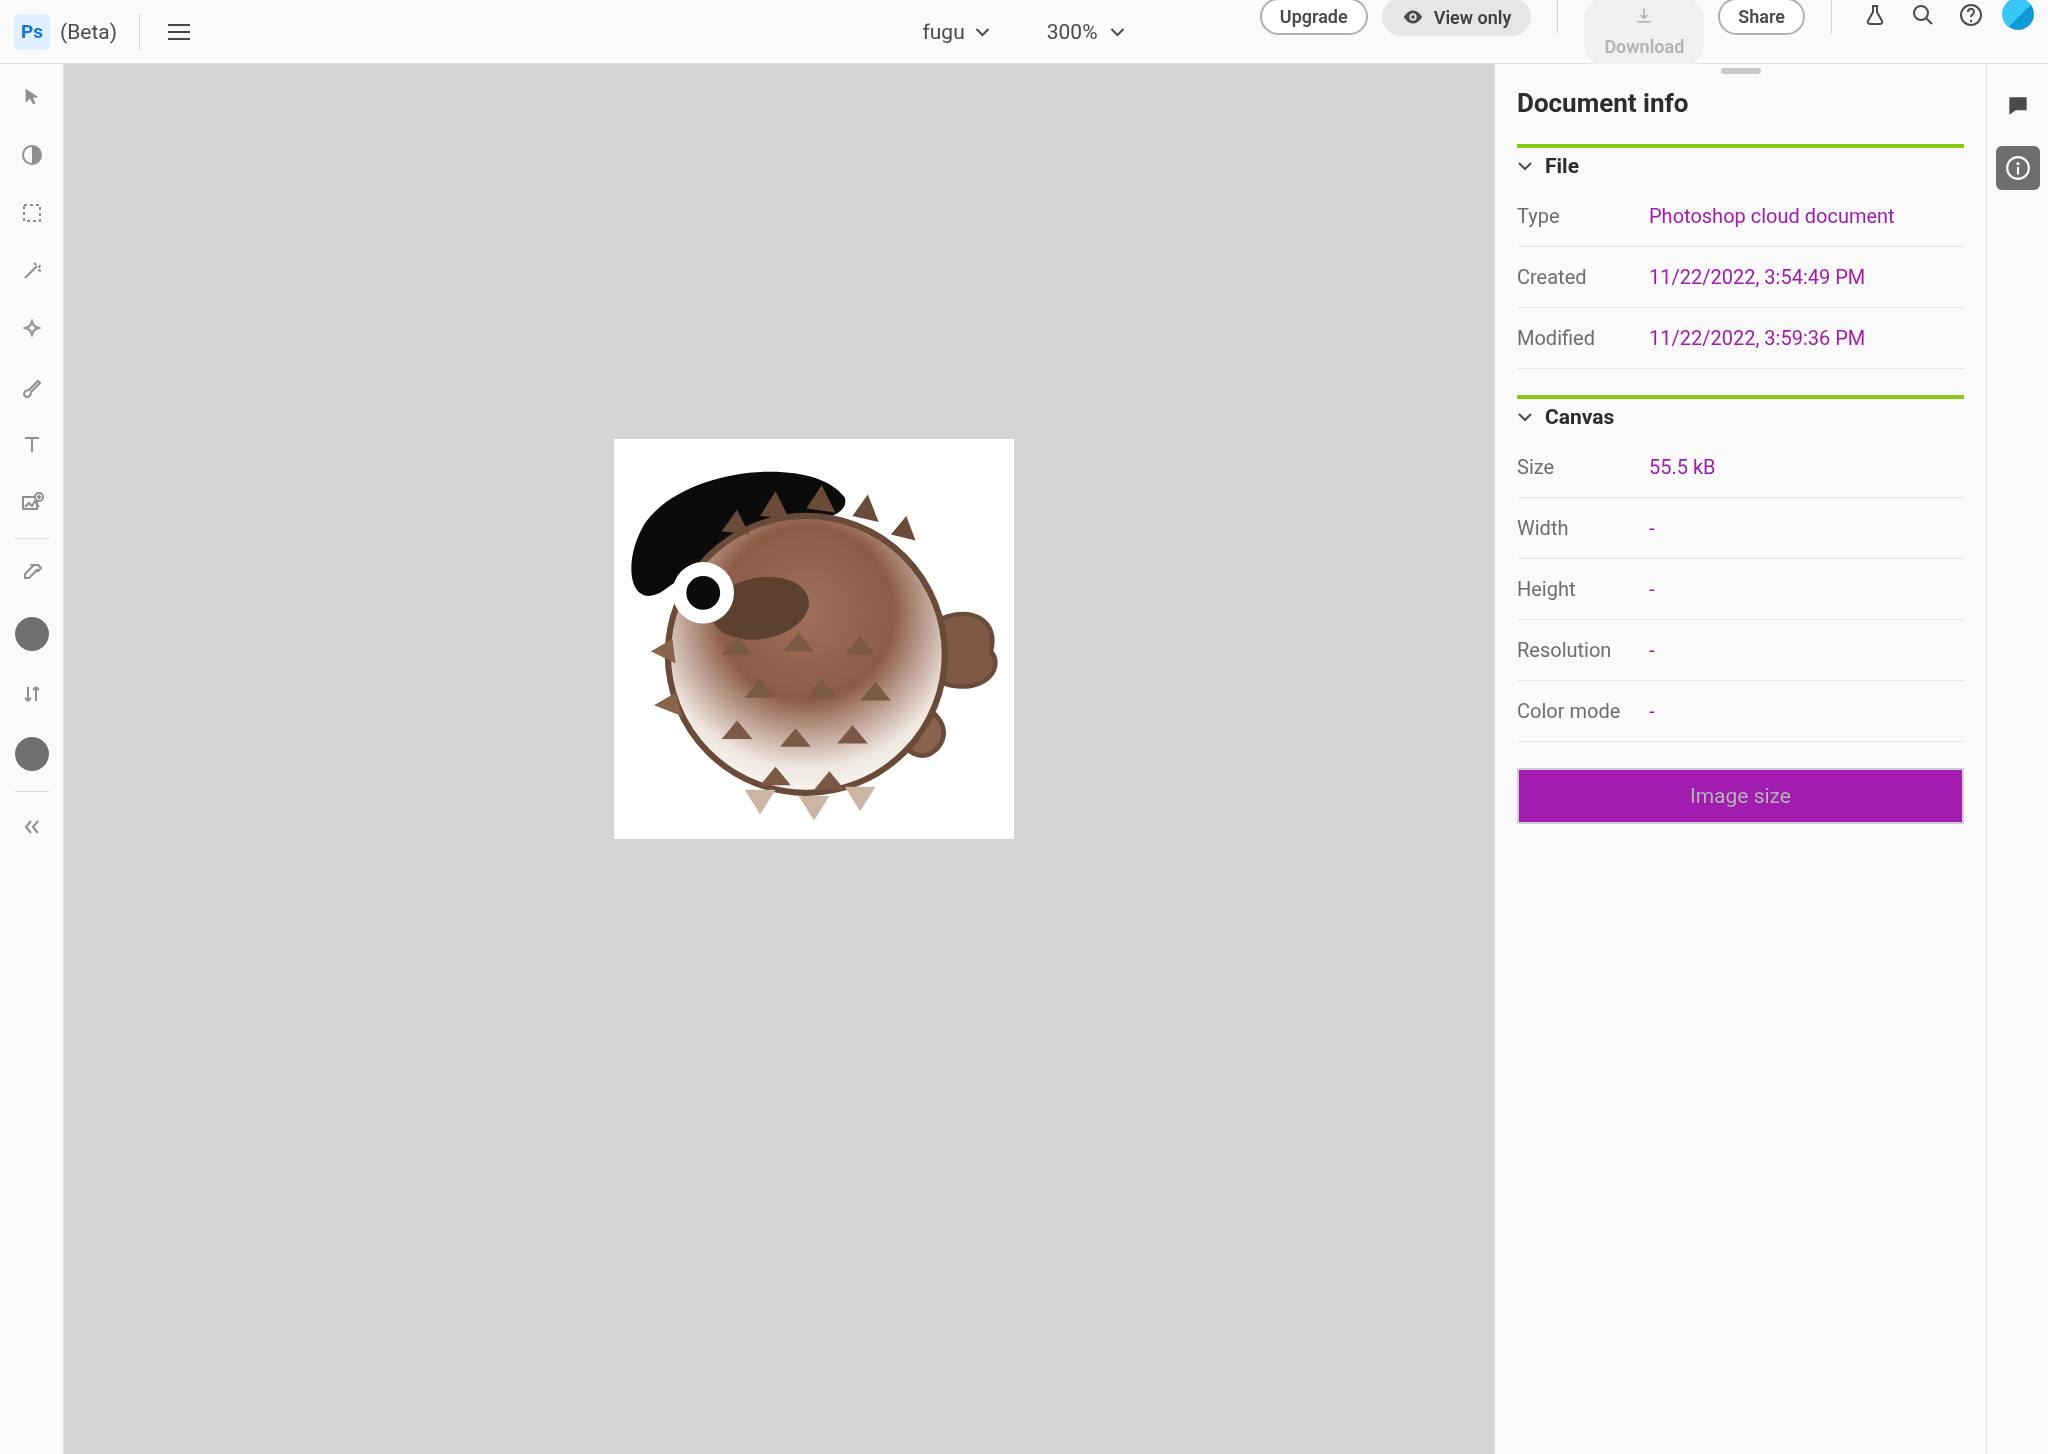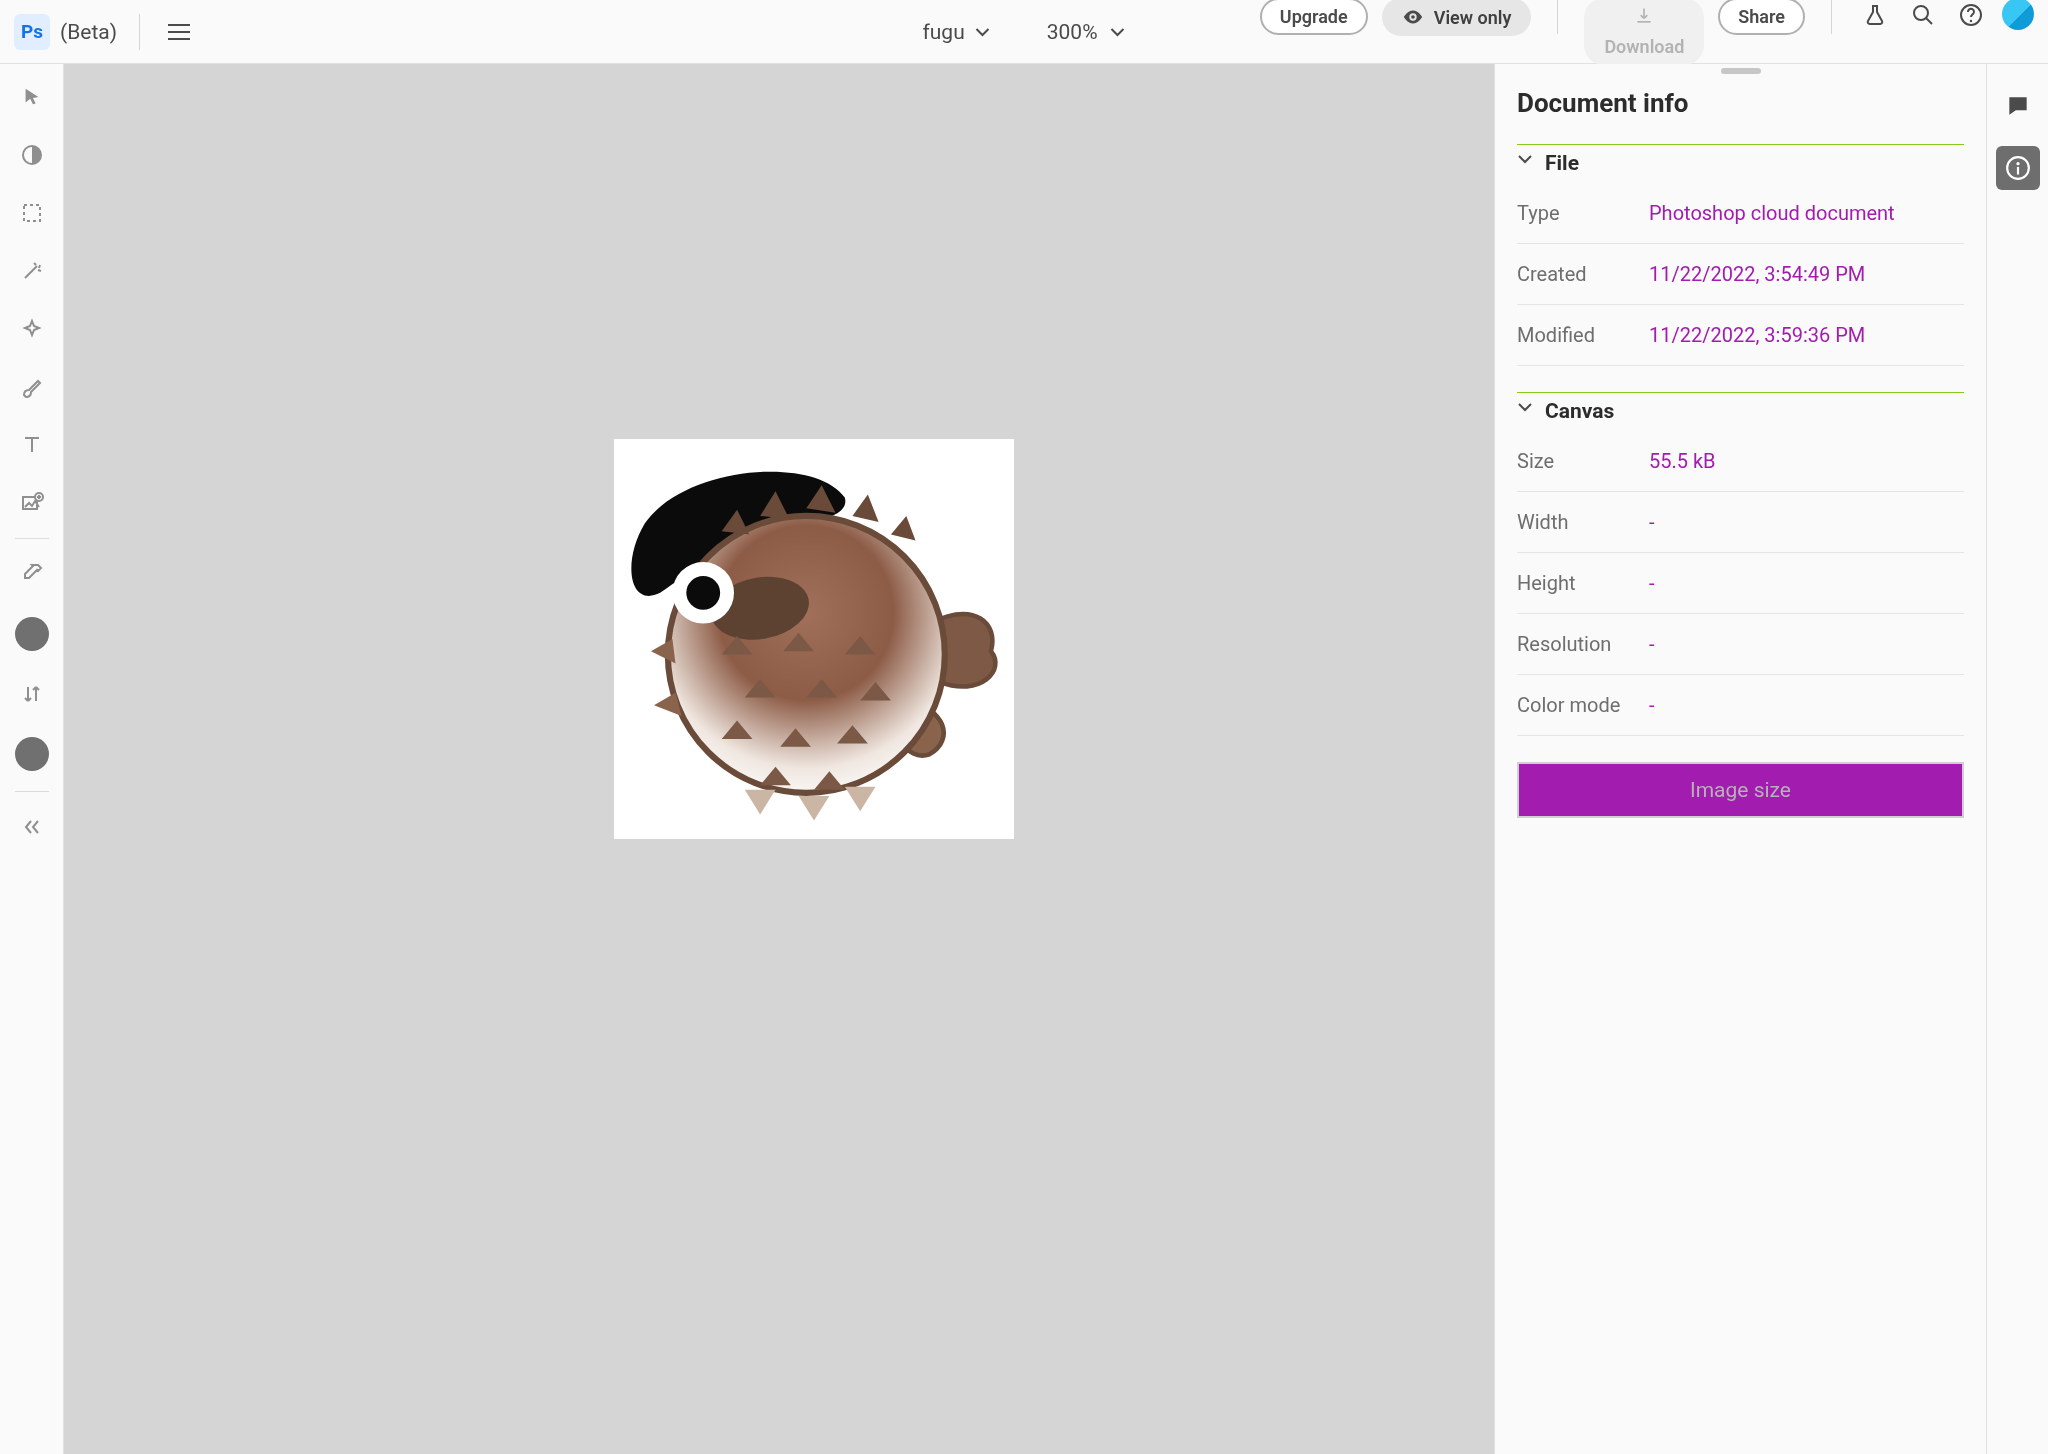--- a/index.html
+++ b/index.html
@@ -72,23 +72,23 @@
     display: flex; flex-direction: column; position: relative;
   }
   .panel-drag-handle {
     position: absolute; top: 4px; left: 50%; transform: translateX(-50%);
     width: 40px; height: 6px; border-radius: 3px; background: #c7c7c7;
   }
   .panel-inner { padding: 24px 22px 34px 22px; flex: 1; overflow: auto; }
   .panel-title { font-size: 26px; font-weight: 700; color: #2c2c2c; margin-bottom: 26px; }
   
   .section-header {
-    display: flex; align-items: flex-start; gap: 12px; font-size: 21px;
+    display: flex; align-items: center; gap: 12px; font-size: 21px;
     font-weight: 700; color: #2c2c2c; padding: 6px 0 8px; cursor: pointer;
-    border-top: 1px solid #84cc16; margin-top: 0;
+    border-top: 4px solid #84cc16; margin-top: 0;
   }
   .section-header:first-of-type { border-top: 1px solid #e5e5e5; padding-top: 20px; }
   
   .info-row {
     display: flex; padding: 18px 0; border-bottom: 1px solid #e5e5e5;
     font-size: 20px;
   }
   .info-label { width: 132px; color: #6e6e6e; }
   .info-value { flex: 1; color: #a21caf; font-weight: 400; }
   

